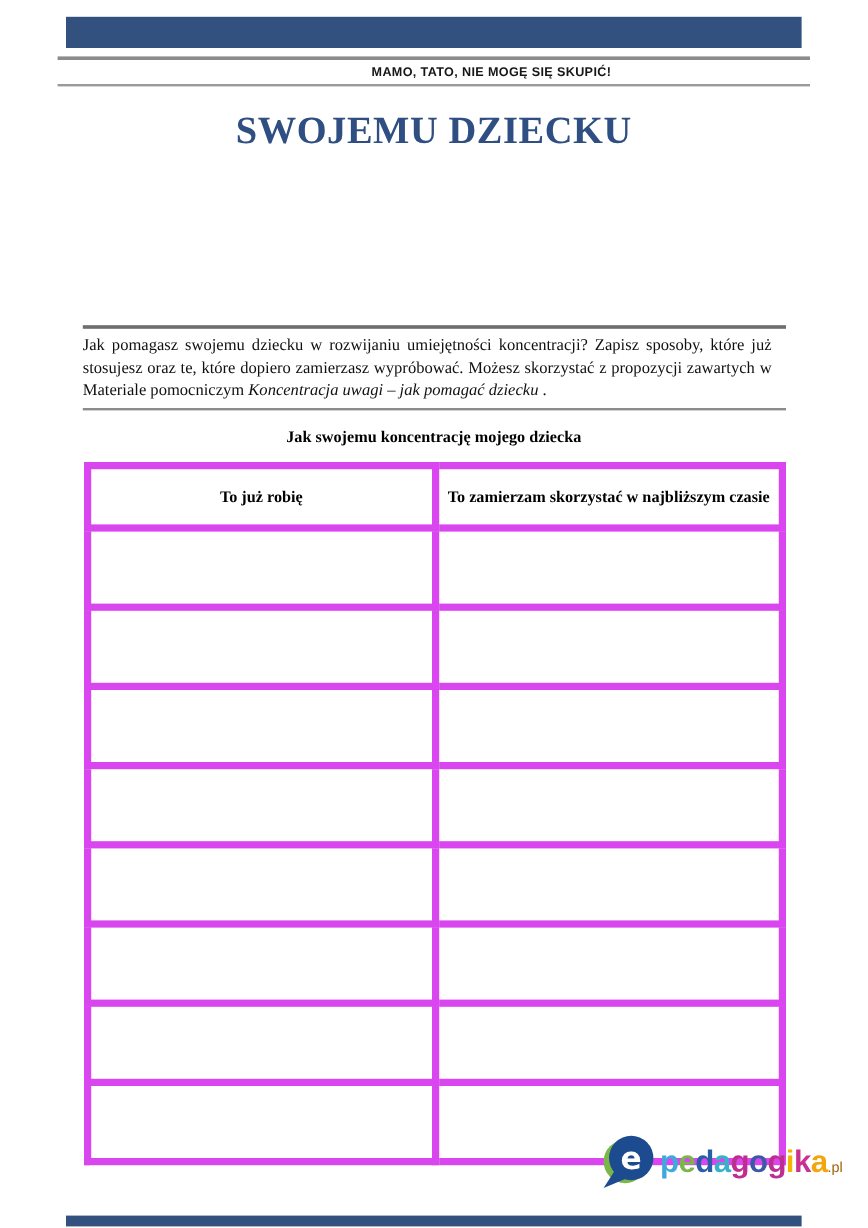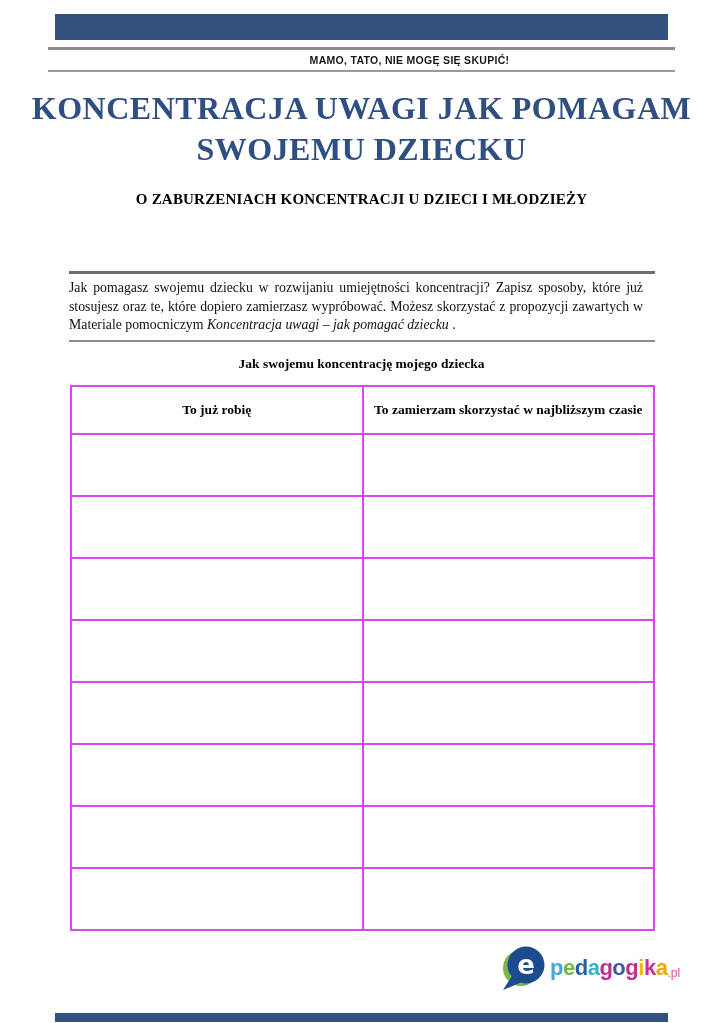--- a/index.html
+++ b/index.html
@@ -62,66 +62,64 @@
 
   
   .table-caption {
     position: absolute; left: 0; top: 356px; width: 723px;
     text-align: center; font-weight: bold; font-size: 13.5px; color:#000;
   }
   table.worksheet {
     position: absolute; left: 70px; top: 385px;
     width: 585px; border-collapse: collapse; table-layout: fixed;
   }
-  table.worksheet th, table.worksheet td { border: 2px solid #d946ef; padding: 0; }
+  table.worksheet th, table.worksheet td { border: 6px solid #d946ef; padding: 0; }
   table.worksheet th {
     height: 46px; font-weight: bold; font-size: 13.5px;
     text-align: center; vertical-align: middle; color: #000;
     font-family: "Liberation Serif", serif;
   }
   table.worksheet td { height: 60px; }
 
   
   .logo {
     position: absolute; left: 500px; top: 944px;
     display: flex; align-items: center; height: 48px;
   }
   .logo-mark { width: 50px; height: 48px; flex: 0 0 auto; }
   .logo-wordmark {
     font-family: "Liberation Sans", sans-serif;
-    font-weight: bold; font-size: 22px; letter-spacing: -0.5px;
+    font-weight: bold; font-size: 26px; letter-spacing: -0.5px;
     line-height: 48px; white-space: nowrap;
   }
   .logo-suffix {
     font-family: "Liberation Sans", sans-serif;
-    font-size: 12px; color: #ec4899; font-weight: normal;
+    font-size: 12px; color: #a16207; font-weight: normal;
     align-self: flex-end; padding-bottom: 12px;
   }
 
   
   .bottom-bar {
     position: absolute; left: 55px; top: 1013px;
     width: 613px; height: 9px;
   }
 </style>
 </head>
 <body>
 
 <div id="page">
 
   <div class="top-bar" style="background-color: rgb(51, 81, 126);"></div>
   <div class="rule-thick"></div>
   <div class="banner-text">MAMO, TATO, NIE MOGĘ SIĘ SKUPIĆ!</div>
   <div class="rule-thin"></div>
 
   <h1 class="page-title" style="margin: 0px; color: rgb(47, 78, 130);">
-    <span>KONCENTRACJA UWAGI JAK POMAGAM</span>
     <span>SWOJEMU DZIECKU</span>
   </h1>
-  <div class="page-subtitle">O ZABURZENIACH KONCENTRACJI U DZIECI I MŁODZIEŻY</div>
 
   <div class="intro-block">
     <div class="intro-rule-top"></div>
     <p class="intro-text" style="margin:5px 12px 0 0;">
       <span>Jak pomagasz swojemu dziecku w rozwijaniu umiejętności koncentracji? Zapisz sposoby, które już stosujesz oraz te, które dopiero zamierzasz wypróbować. Możesz skorzystać z propozycji zawartych w Materiale pomocniczym </span><span class="italic">Koncentracja uwagi – jak pomagać dziecku</span><span> .</span>
     </p>
     <div class="intro-rule-bottom"></div>
   </div>
 
   <div class="table-caption">Jak swojemu koncentrację mojego dziecka</div>

